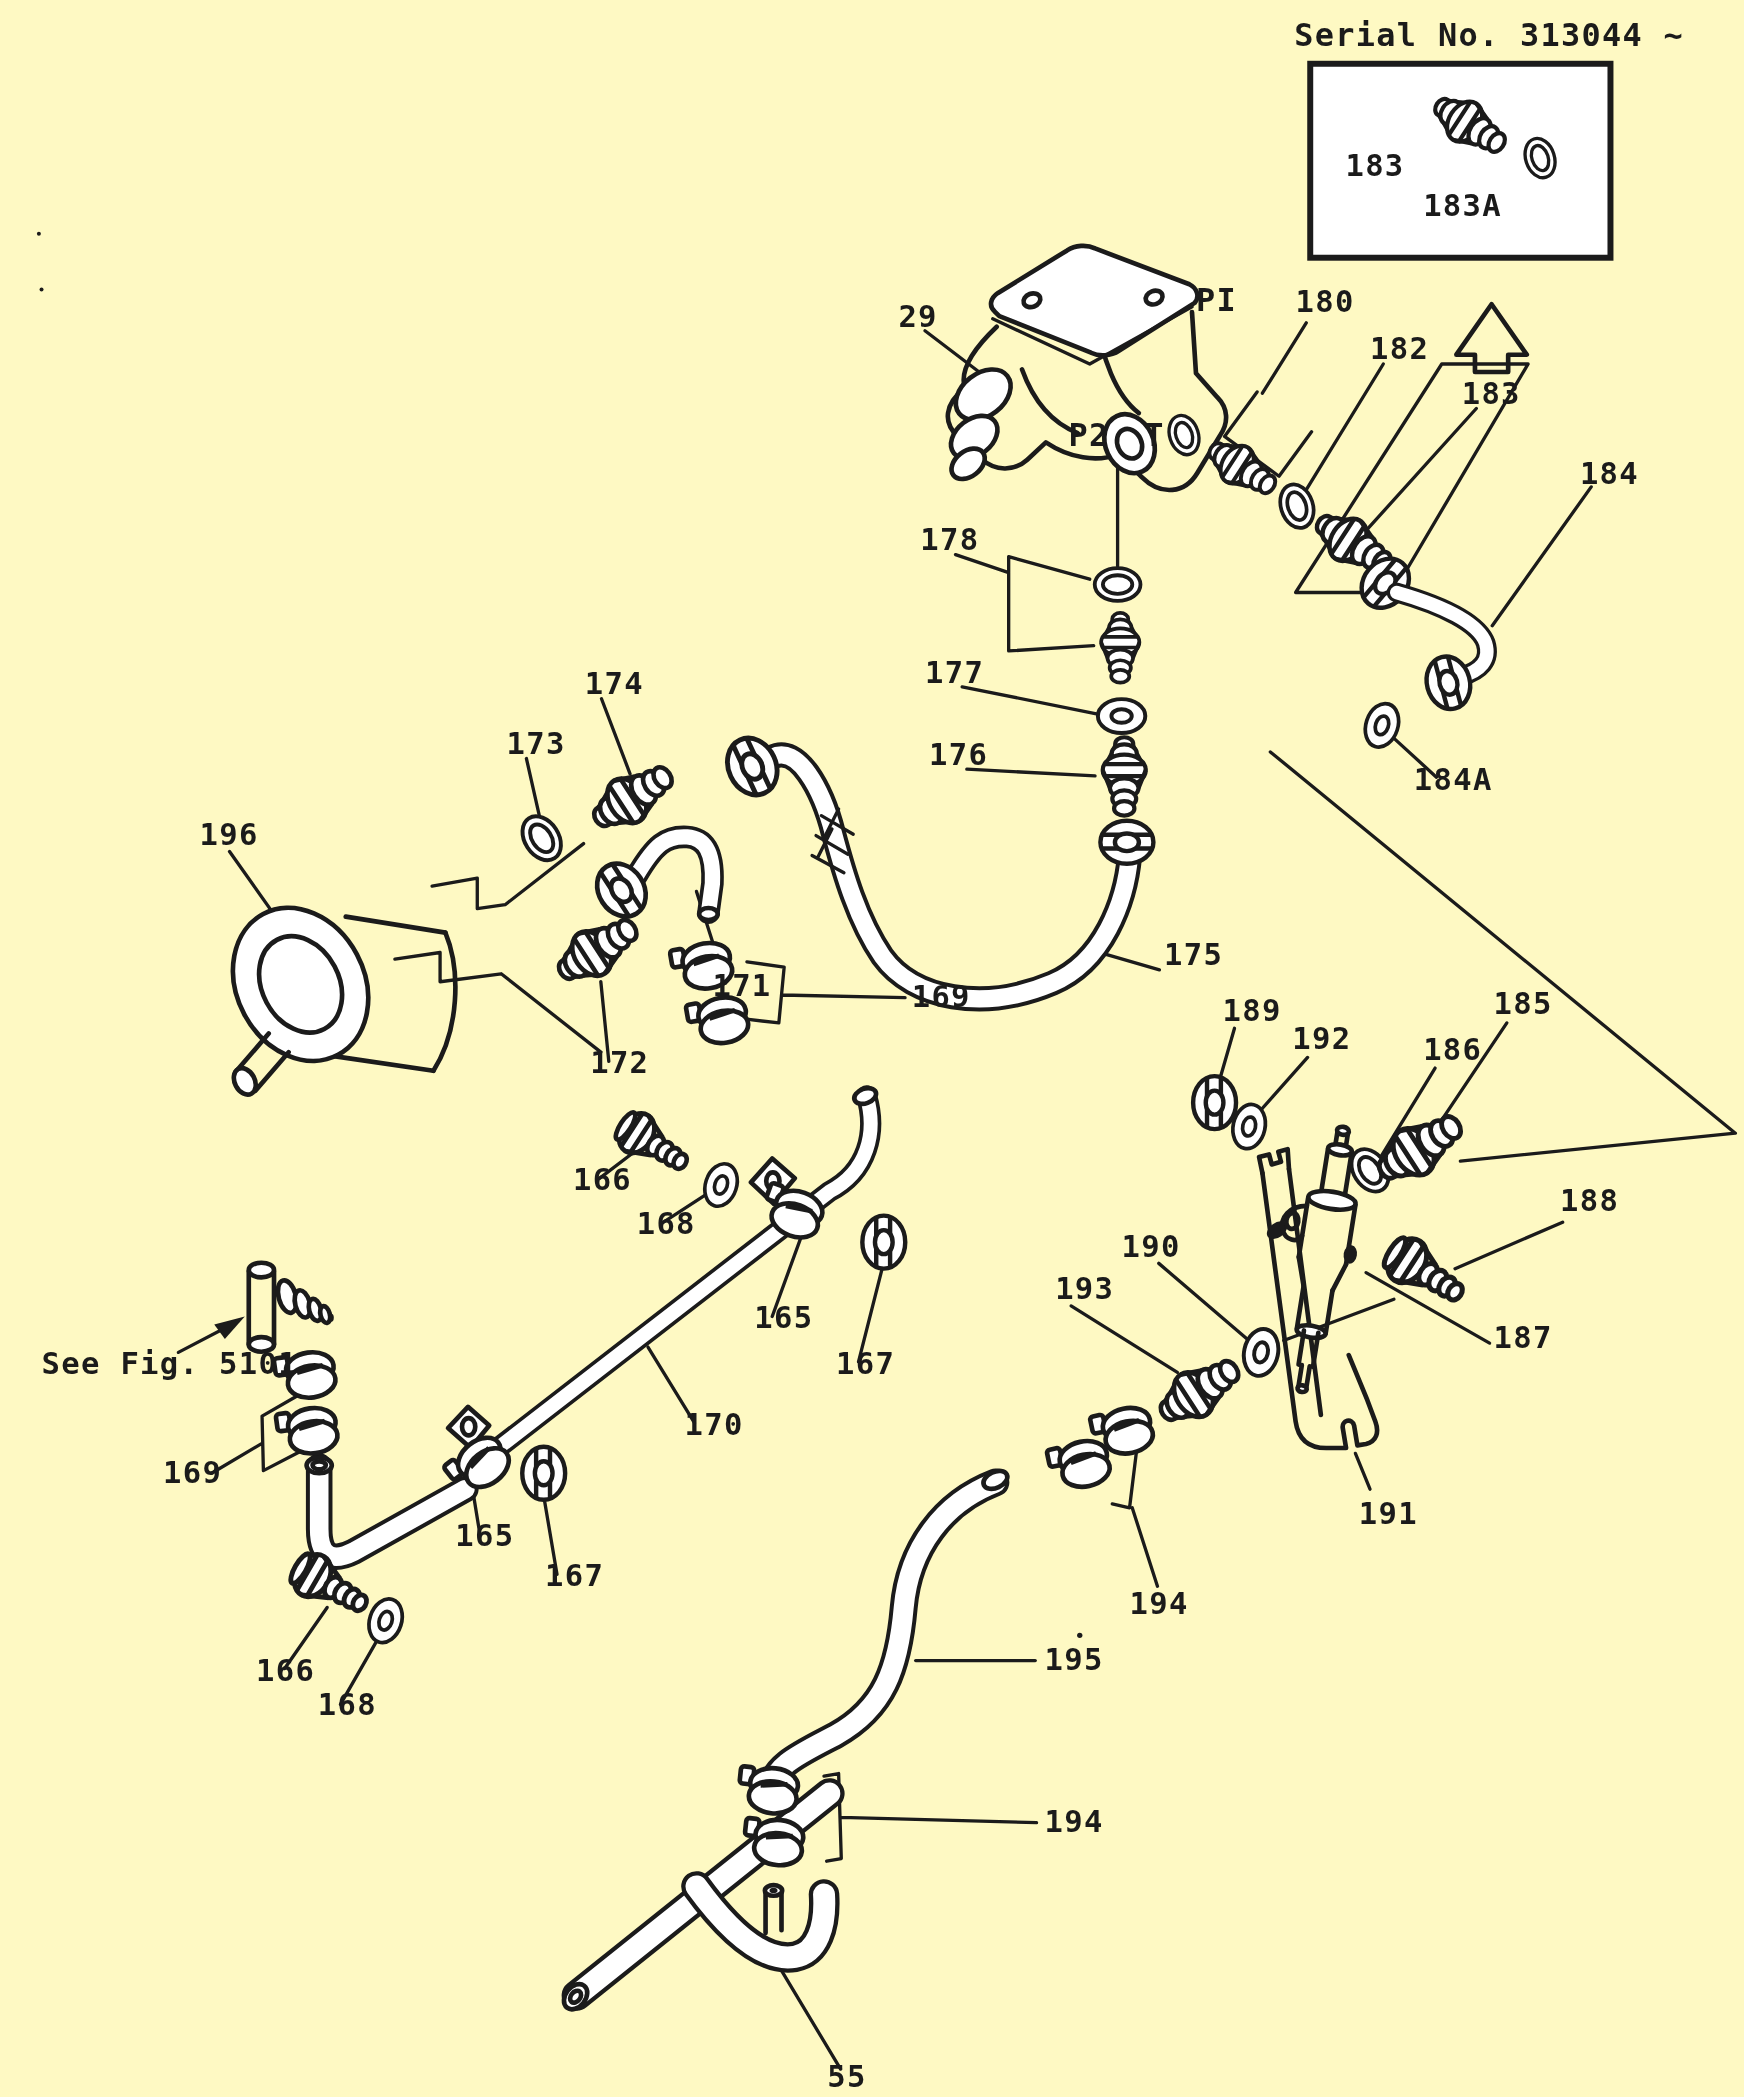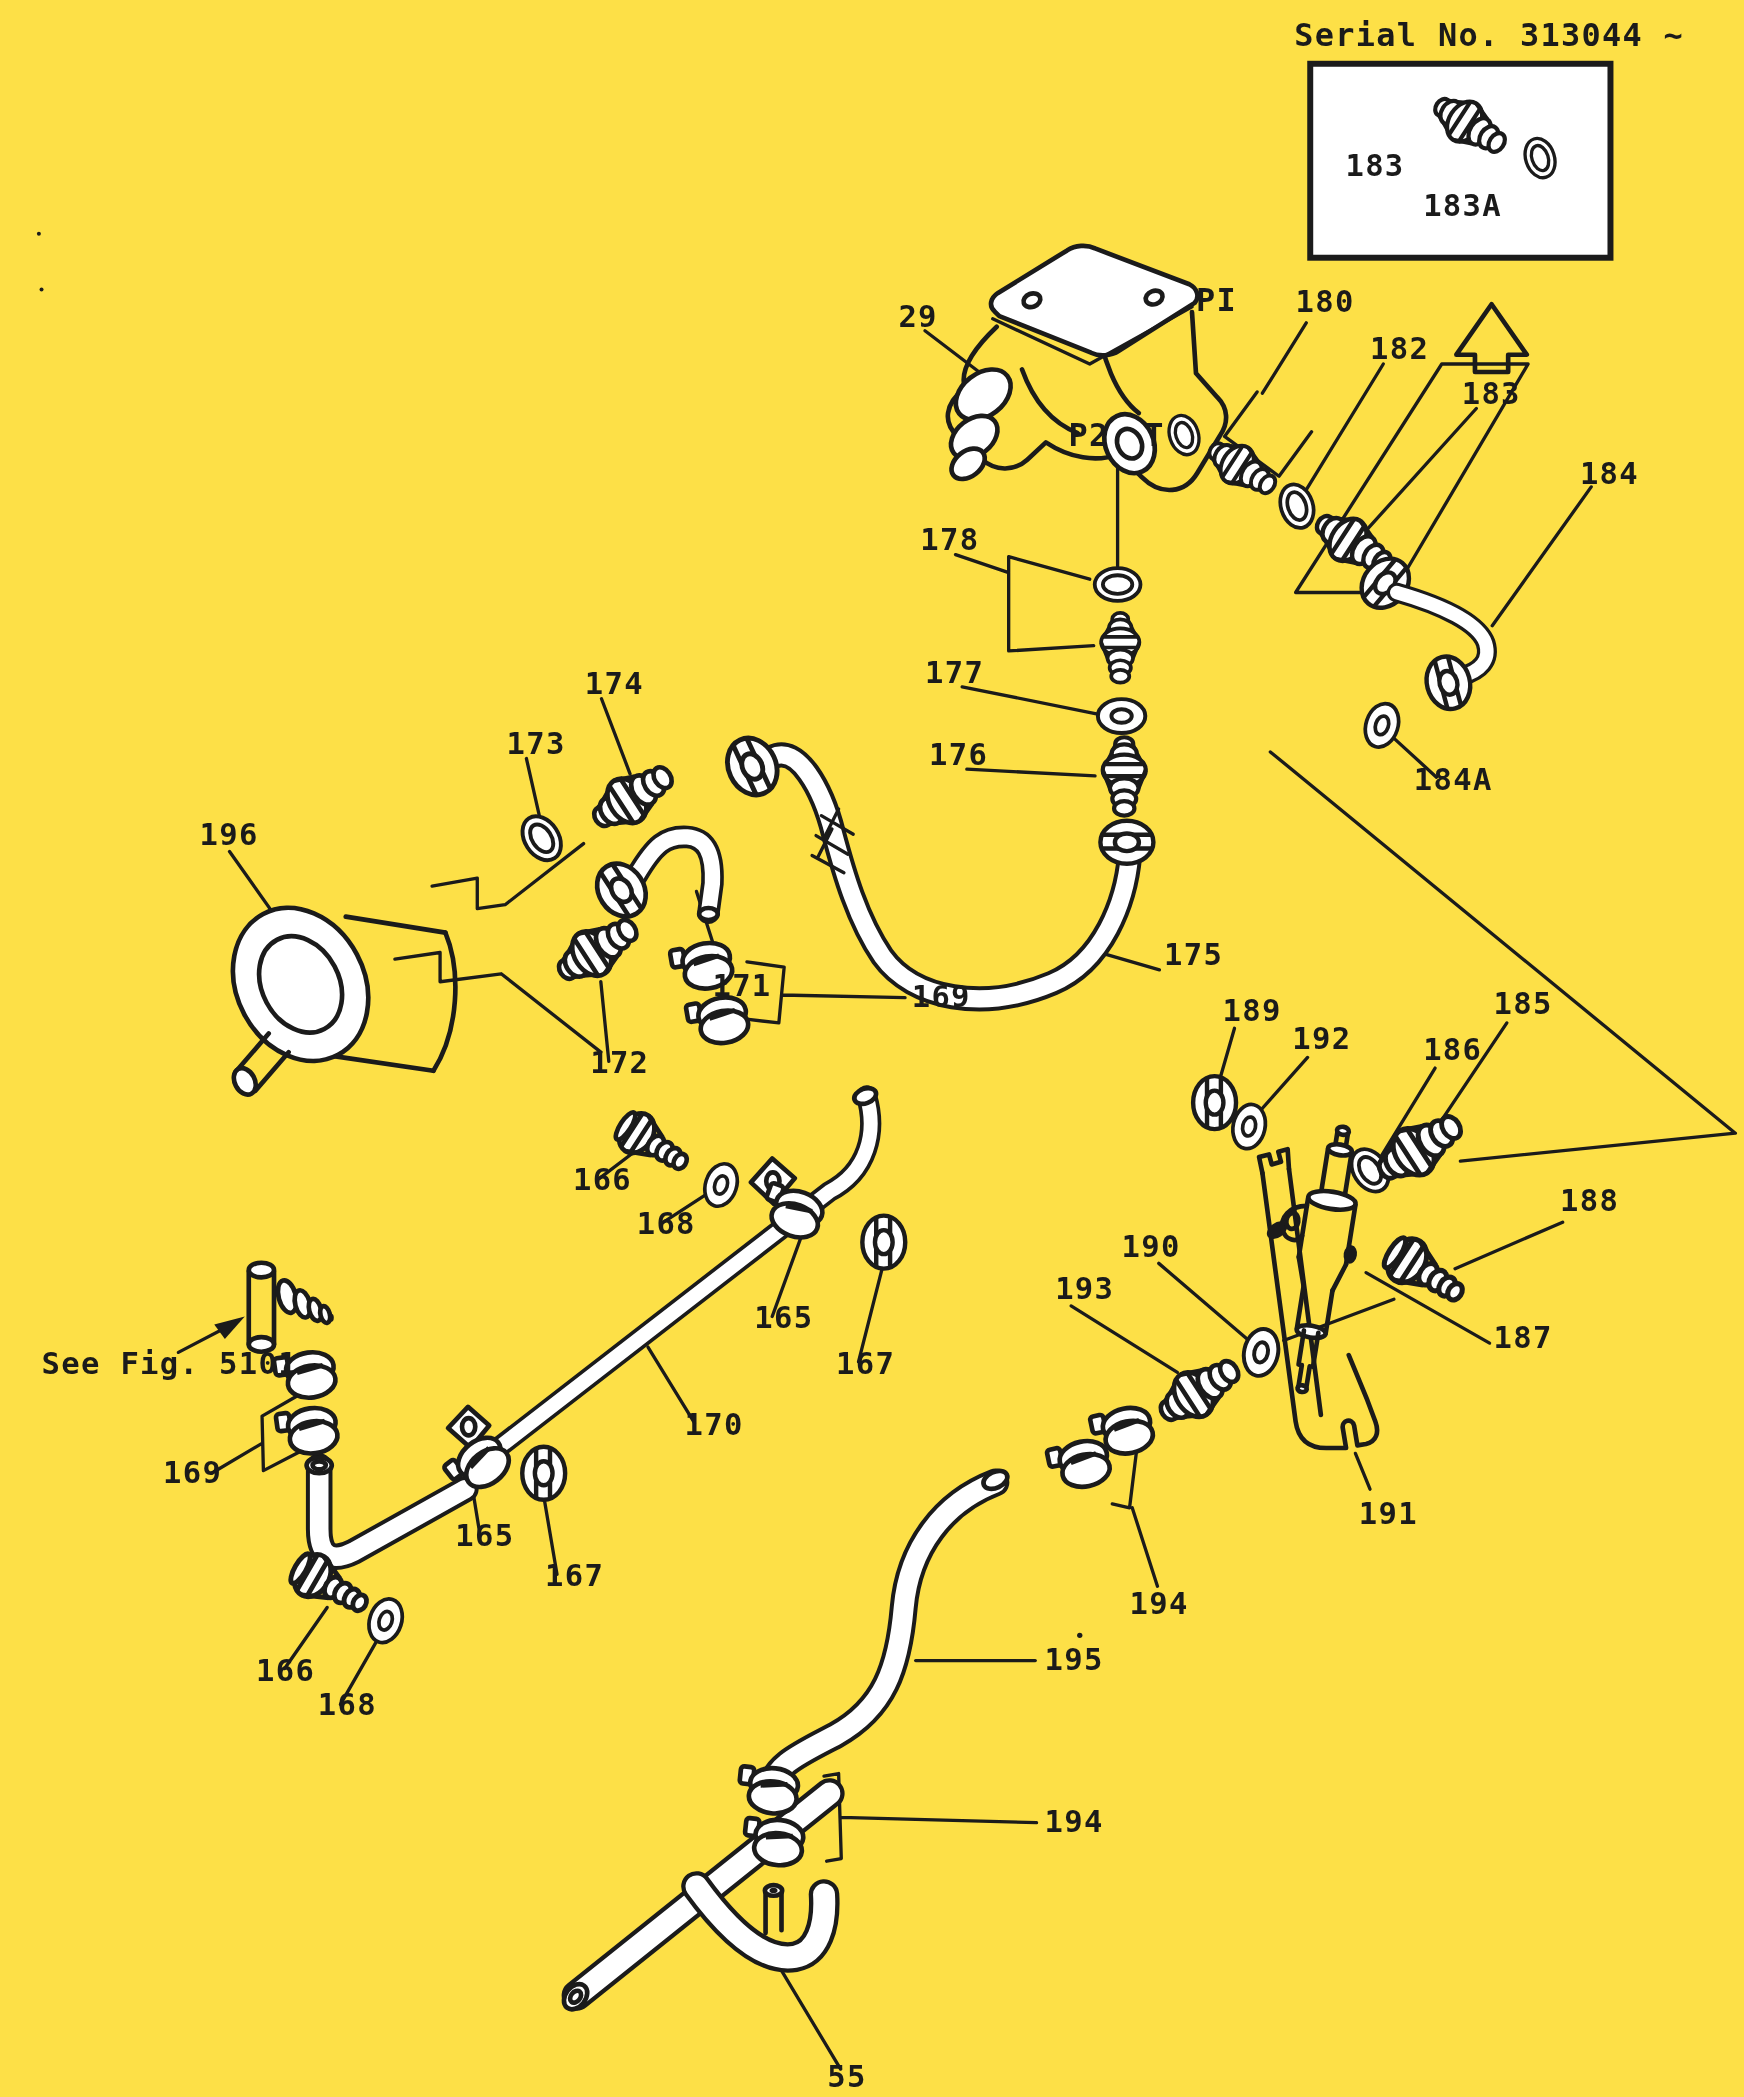--- a/index.html
+++ b/index.html
@@ -1,16 +1,16 @@
 <!DOCTYPE html>
 <html style="font-size:10.6px"><head>
 <meta charset="utf-8">
 <style>
   html,body{margin:0;padding:0;background:#e8e8e8;}
-  .stage{position:relative;width:1745px;height:2097px;background:#fde047;overflow:hidden;}
+  .stage{position:relative;width:1745px;height:2097px;background:#fef9c3;overflow:hidden;}
   svg{position:absolute;inset:0;}
   .ln{fill:none;stroke:#1b1b1b;stroke-width:5;stroke-linecap:round;stroke-linejoin:round;}
   .ol{fill:#ffffff;stroke:#1b1b1b;stroke-width:7;stroke-linecap:round;stroke-linejoin:round;}
   .olt{fill:none;stroke:#1b1b1b;stroke-width:7;stroke-linecap:round;stroke-linejoin:round;}
   .dk{fill:#1b1b1b;stroke:none;}
   .hoseO{fill:none;stroke:#1b1b1b;stroke-linecap:round;stroke-linejoin:round;}
   .hoseI{fill:none;stroke:#ffffff;stroke-linecap:round;stroke-linejoin:round;}
   text{font-family:"DejaVu Sans Mono","Liberation Mono",monospace;font-weight:bold;
        fill:#1b1b1b;font-size:46px;letter-spacing:2px;}
   text.big{font-size:48px;}

